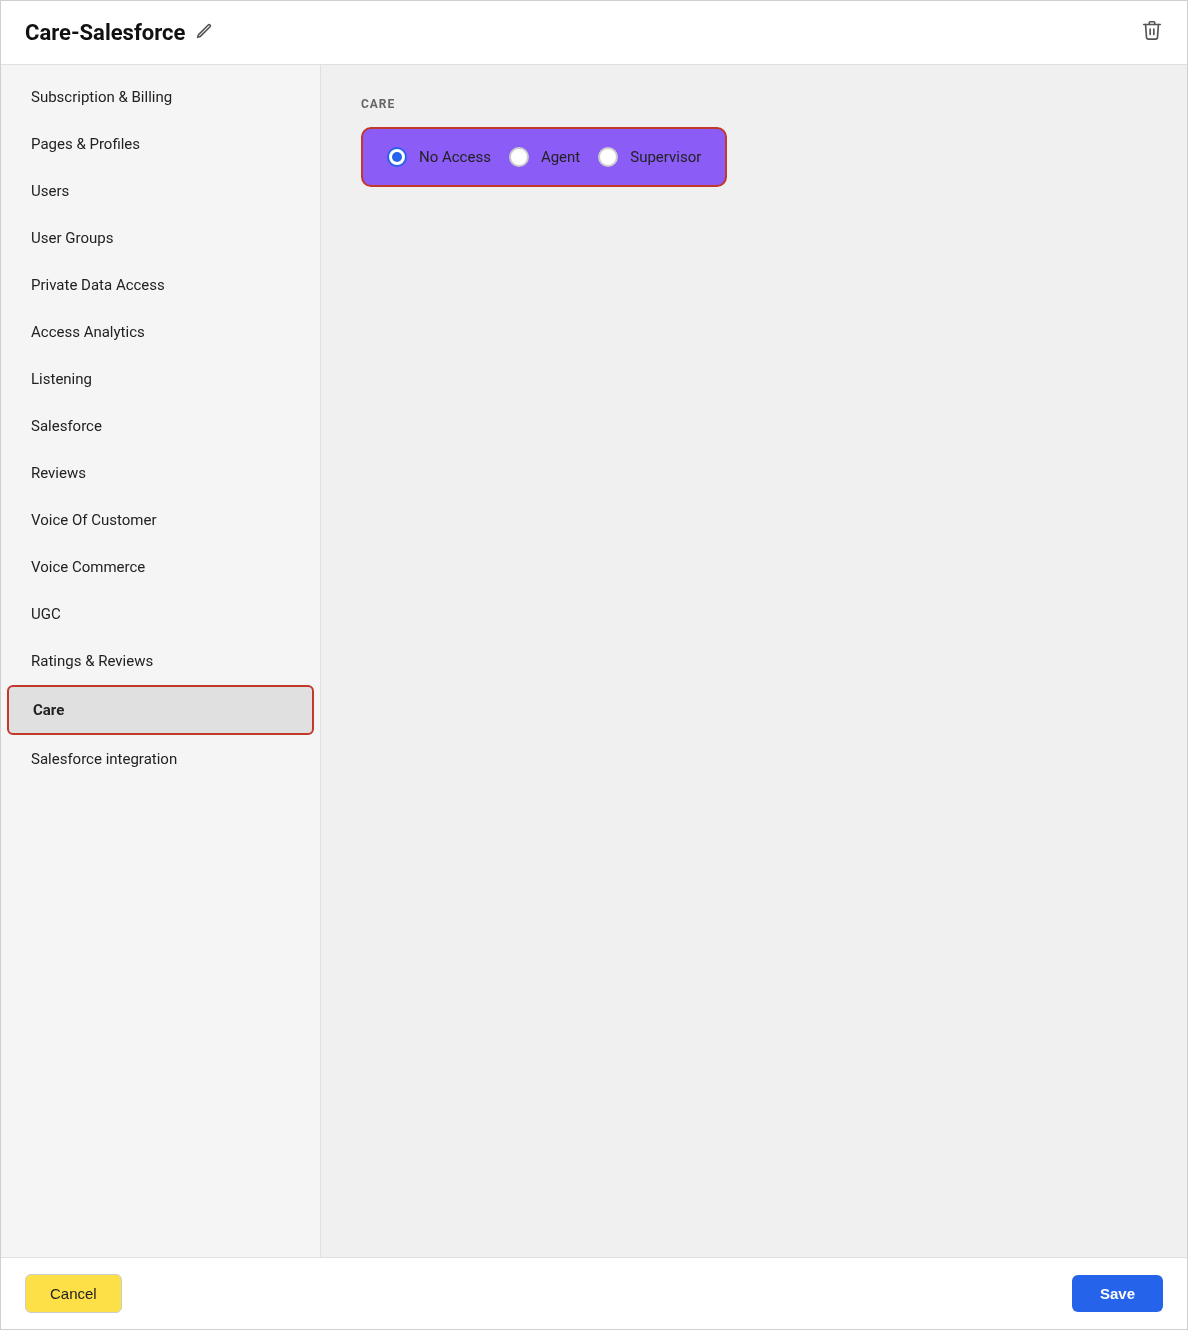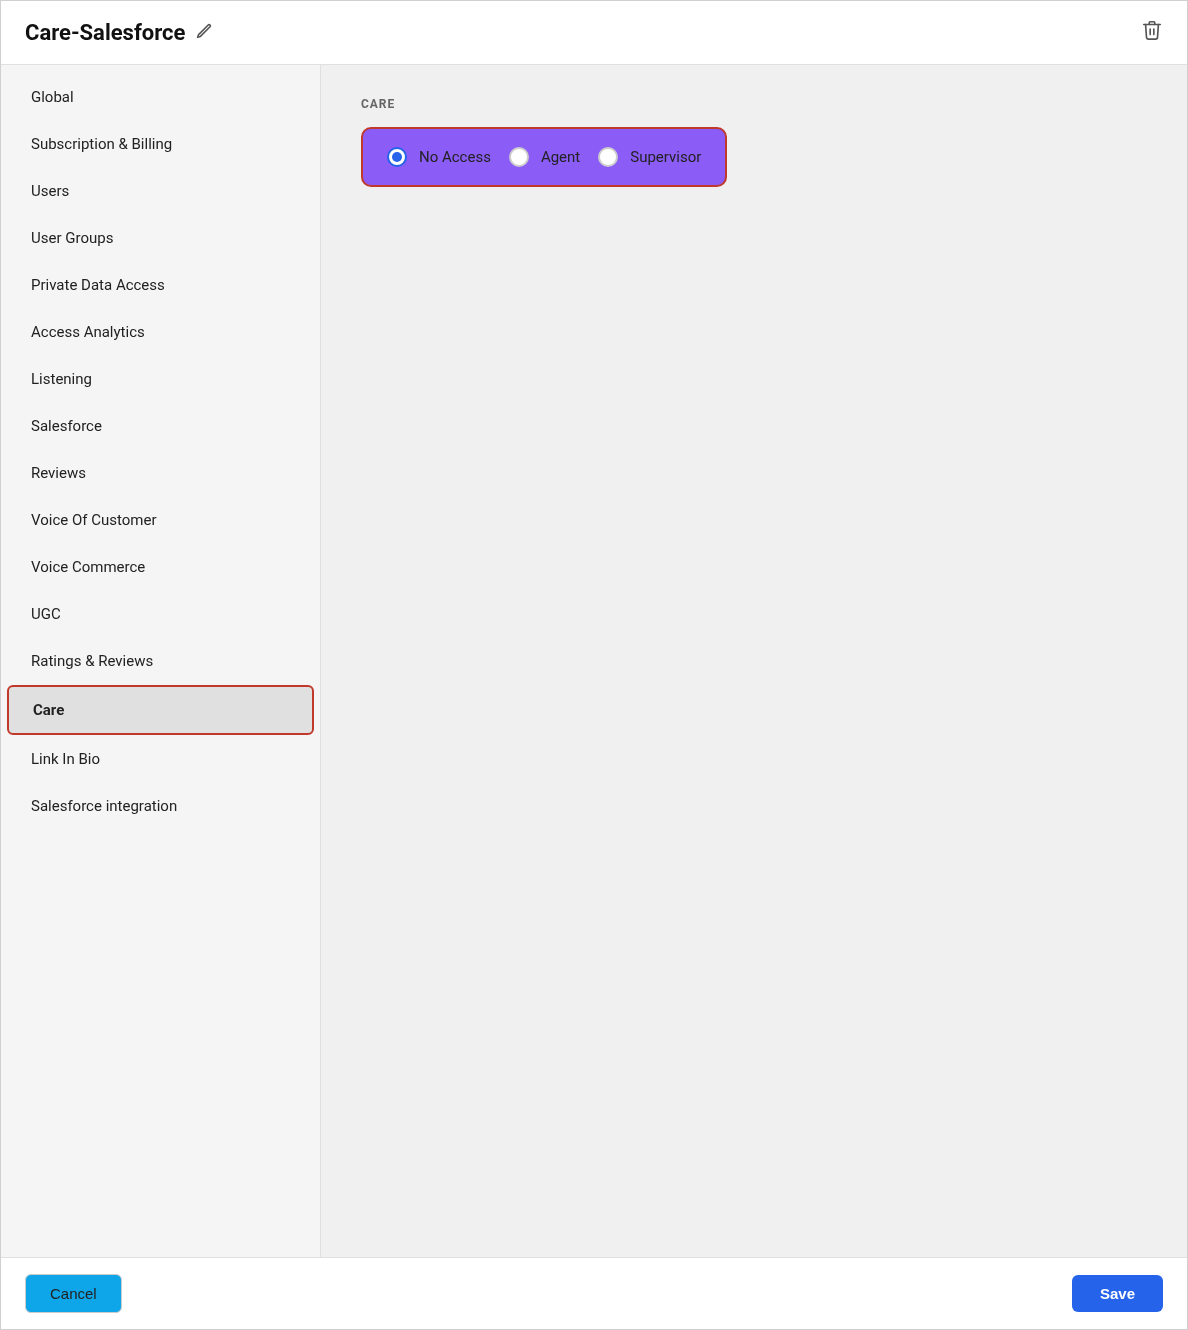--- a/index.html
+++ b/index.html
@@ -140,21 +140,21 @@
       align-items: center;
       justify-content: space-between;
       padding: 16px 24px;
       border-top: 1px solid #e0e0e0;
       background: #fff;
     }
     .btn-cancel {
       padding: 10px 24px;
       border: 1px solid #ccc;
       border-radius: 6px;
-      background: #0ea5e9;
+      background: #fde047;
       font-size: 15px;
       cursor: pointer;
       color: #222;
     }
     .btn-save {
       padding: 10px 28px;
       border: none;
       border-radius: 6px;
       background: #2563eb;
       color: #fff;
@@ -182,35 +182,34 @@
       <path d="M10 11v6M14 11v6"></path>
       <path d="M9 6V4a1 1 0 0 1 1-1h4a1 1 0 0 1 1 1v2"></path>
       <rect x="7" y="2" width="10" height="2" rx="1" stroke="none" fill="none"></rect>
     </svg>
   </span>
 </div>
 
 <div class="main-content">
 
   <nav class="sidebar">
-    <div class="sidebar-item">Global</div>
     <div class="sidebar-item">Subscription &amp; Billing</div>
+    <div class="sidebar-item">Pages &amp; Profiles</div>
     <div class="sidebar-item">Users</div>
     <div class="sidebar-item">User Groups</div>
     <div class="sidebar-item">Private Data Access</div>
     <div class="sidebar-item">Access Analytics</div>
     <div class="sidebar-item">Listening</div>
     <div class="sidebar-item">Salesforce</div>
     <div class="sidebar-item">Reviews</div>
     <div class="sidebar-item">Voice Of Customer</div>
     <div class="sidebar-item">Voice Commerce</div>
     <div class="sidebar-item">UGC</div>
     <div class="sidebar-item">Ratings &amp; Reviews</div>
     <div class="sidebar-item active-care">Care</div>
-    <div class="sidebar-item">Link In Bio</div>
     <div class="sidebar-item">Salesforce integration</div>
   </nav>
 
   <div class="content-area">
     <div class="section-label">CARE</div>
 
     <div class="radio-group-box">
 
       <label class="radio-option">
         <div class="radio-circle selected"></div>

